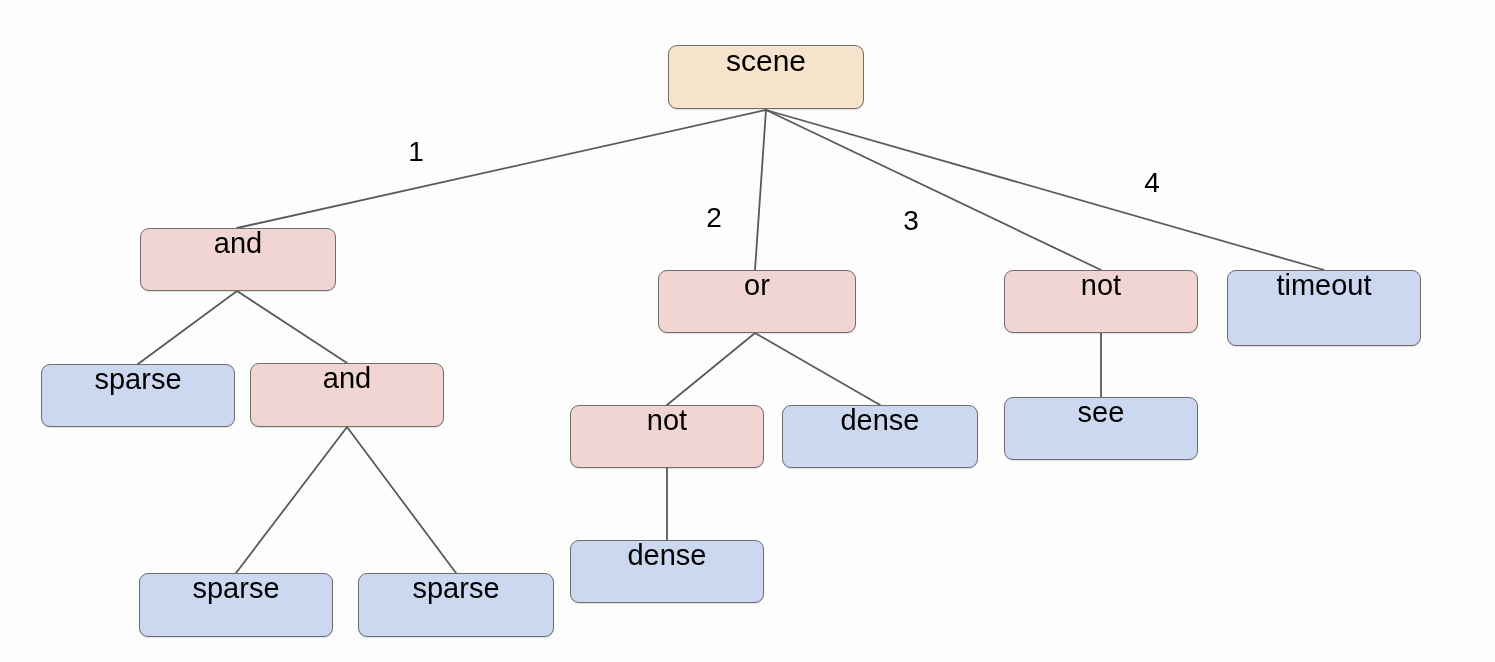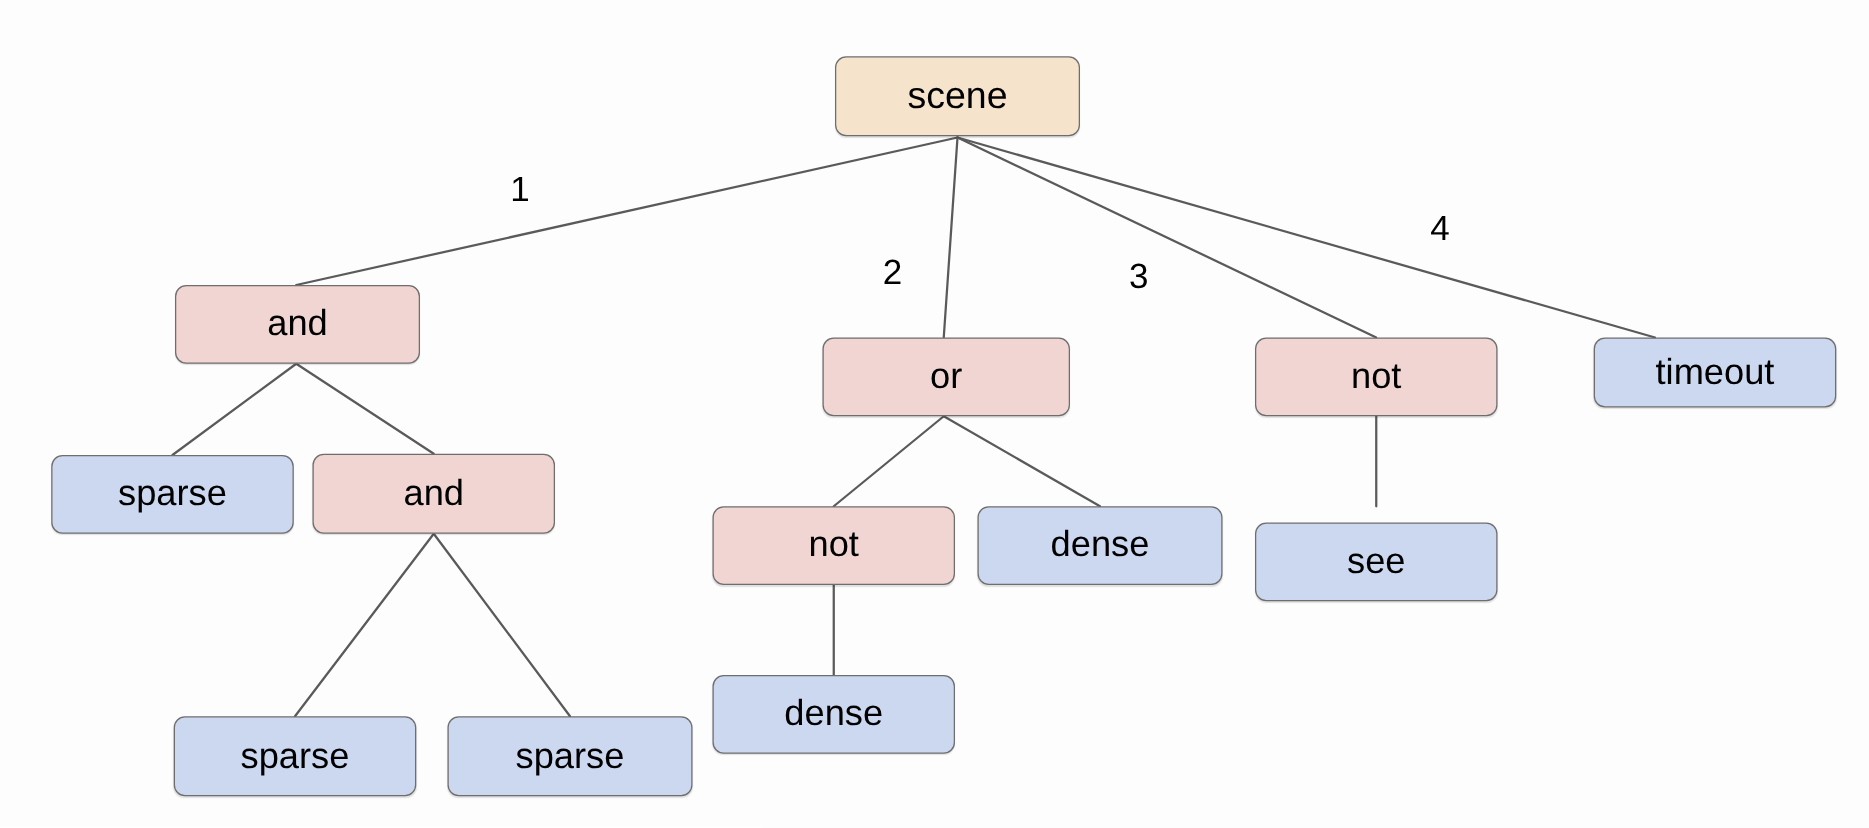--- a/index.html
+++ b/index.html
@@ -22,21 +22,21 @@
     width: 1495px;
     height: 662px;
     pointer-events: none;
   }
   .node {
     position: absolute;
     box-sizing: border-box;
     border: 1.6px solid #6e6e6e;
     border-radius: 9px;
     display: flex;
-    align-items: center;
+    align-items: flex-start;
     justify-content: center;
     color: #000000;
     line-height: 1;
     white-space: nowrap;
     box-shadow: 0 1px 1px rgba(0,0,0,0.12);
   }
   .node-label {
     display: block;
   }
   .edge-label {
@@ -71,36 +71,36 @@
       </div>
       <div class="node" style="left: 140px; top: 228px; width: 196px; height: 63px; background: rgb(240, 213, 210); border-color: rgb(110, 110, 110);">
         <span class="node-label" style="font-size: 29px; color: rgb(0, 0, 0);">and</span>
       </div>
       <div class="node" style="left: 658px; top: 270px; width: 198px; height: 63px; background: rgb(240, 213, 210); border-color: rgb(110, 110, 110);">
         <span class="node-label" style="font-size: 29px; color: rgb(0, 0, 0);">or</span>
       </div>
       <div class="node" style="left: 1004px; top: 270px; width: 194px; height: 63px; background: rgb(240, 213, 210); border-color: rgb(110, 110, 110);">
         <span class="node-label" style="font-size: 29px; color: rgb(0, 0, 0);">not</span>
       </div>
-      <div class="node" style="left: 1227px; top: 270px; width: 194px; height: 56px; background: rgb(204, 216, 240); border-color: rgb(110, 110, 110); margin-left: 48px;">
+      <div class="node" style="left: 1227px; top: 270px; width: 194px; height: 76px; background: rgb(204, 216, 240); border-color: rgb(110, 110, 110);">
         <span class="node-label" style="font-size: 29px; color: rgb(0, 0, 0);">timeout</span>
       </div>
       <div class="node" style="left: 41px; top: 364px; width: 194px; height: 63px; background: rgb(204, 216, 240); border-color: rgb(110, 110, 110);">
         <span class="node-label" style="font-size: 29px; color: rgb(0, 0, 0);">sparse</span>
       </div>
       <div class="node" style="left: 250px; top: 363px; width: 194px; height: 64px; background: rgb(240, 213, 210); border-color: rgb(110, 110, 110);">
         <span class="node-label" style="font-size: 29px; color: rgb(0, 0, 0);">and</span>
       </div>
       <div class="node" style="left: 570px; top: 405px; width: 194px; height: 63px; background: rgb(240, 213, 210); border-color: rgb(110, 110, 110);">
         <span class="node-label" style="font-size: 29px; color: rgb(0, 0, 0);">not</span>
       </div>
       <div class="node" style="left: 782px; top: 405px; width: 196px; height: 63px; background: rgb(204, 216, 240); border-color: rgb(110, 110, 110);">
         <span class="node-label" style="font-size: 29px; color: rgb(0, 0, 0);">dense</span>
       </div>
-      <div class="node" style="left: 1004px; top: 418px; width: 194px; height: 63px; background: rgb(204, 216, 240); border-color: rgb(110, 110, 110);">
+      <div class="node" style="left: 1004px; top: 397px; width: 194px; height: 63px; background: rgb(204, 216, 240); border-color: rgb(110, 110, 110);">
         <span class="node-label" style="font-size: 29px; color: rgb(0, 0, 0);">see</span>
       </div>
       <div class="node" style="left: 570px; top: 540px; width: 194px; height: 63px; background: rgb(204, 216, 240); border-color: rgb(110, 110, 110);">
         <span class="node-label" style="font-size: 29px; color: rgb(0, 0, 0);">dense</span>
       </div>
       <div class="node" style="left: 139px; top: 573px; width: 194px; height: 64px; background: rgb(204, 216, 240); border-color: rgb(110, 110, 110);">
         <span class="node-label" style="font-size: 29px; color: rgb(0, 0, 0);">sparse</span>
       </div>
       <div class="node" style="left: 358px; top: 573px; width: 196px; height: 64px; background: rgb(204, 216, 240); border-color: rgb(110, 110, 110);">
         <span class="node-label" style="font-size: 29px; color: rgb(0, 0, 0);">sparse</span>

